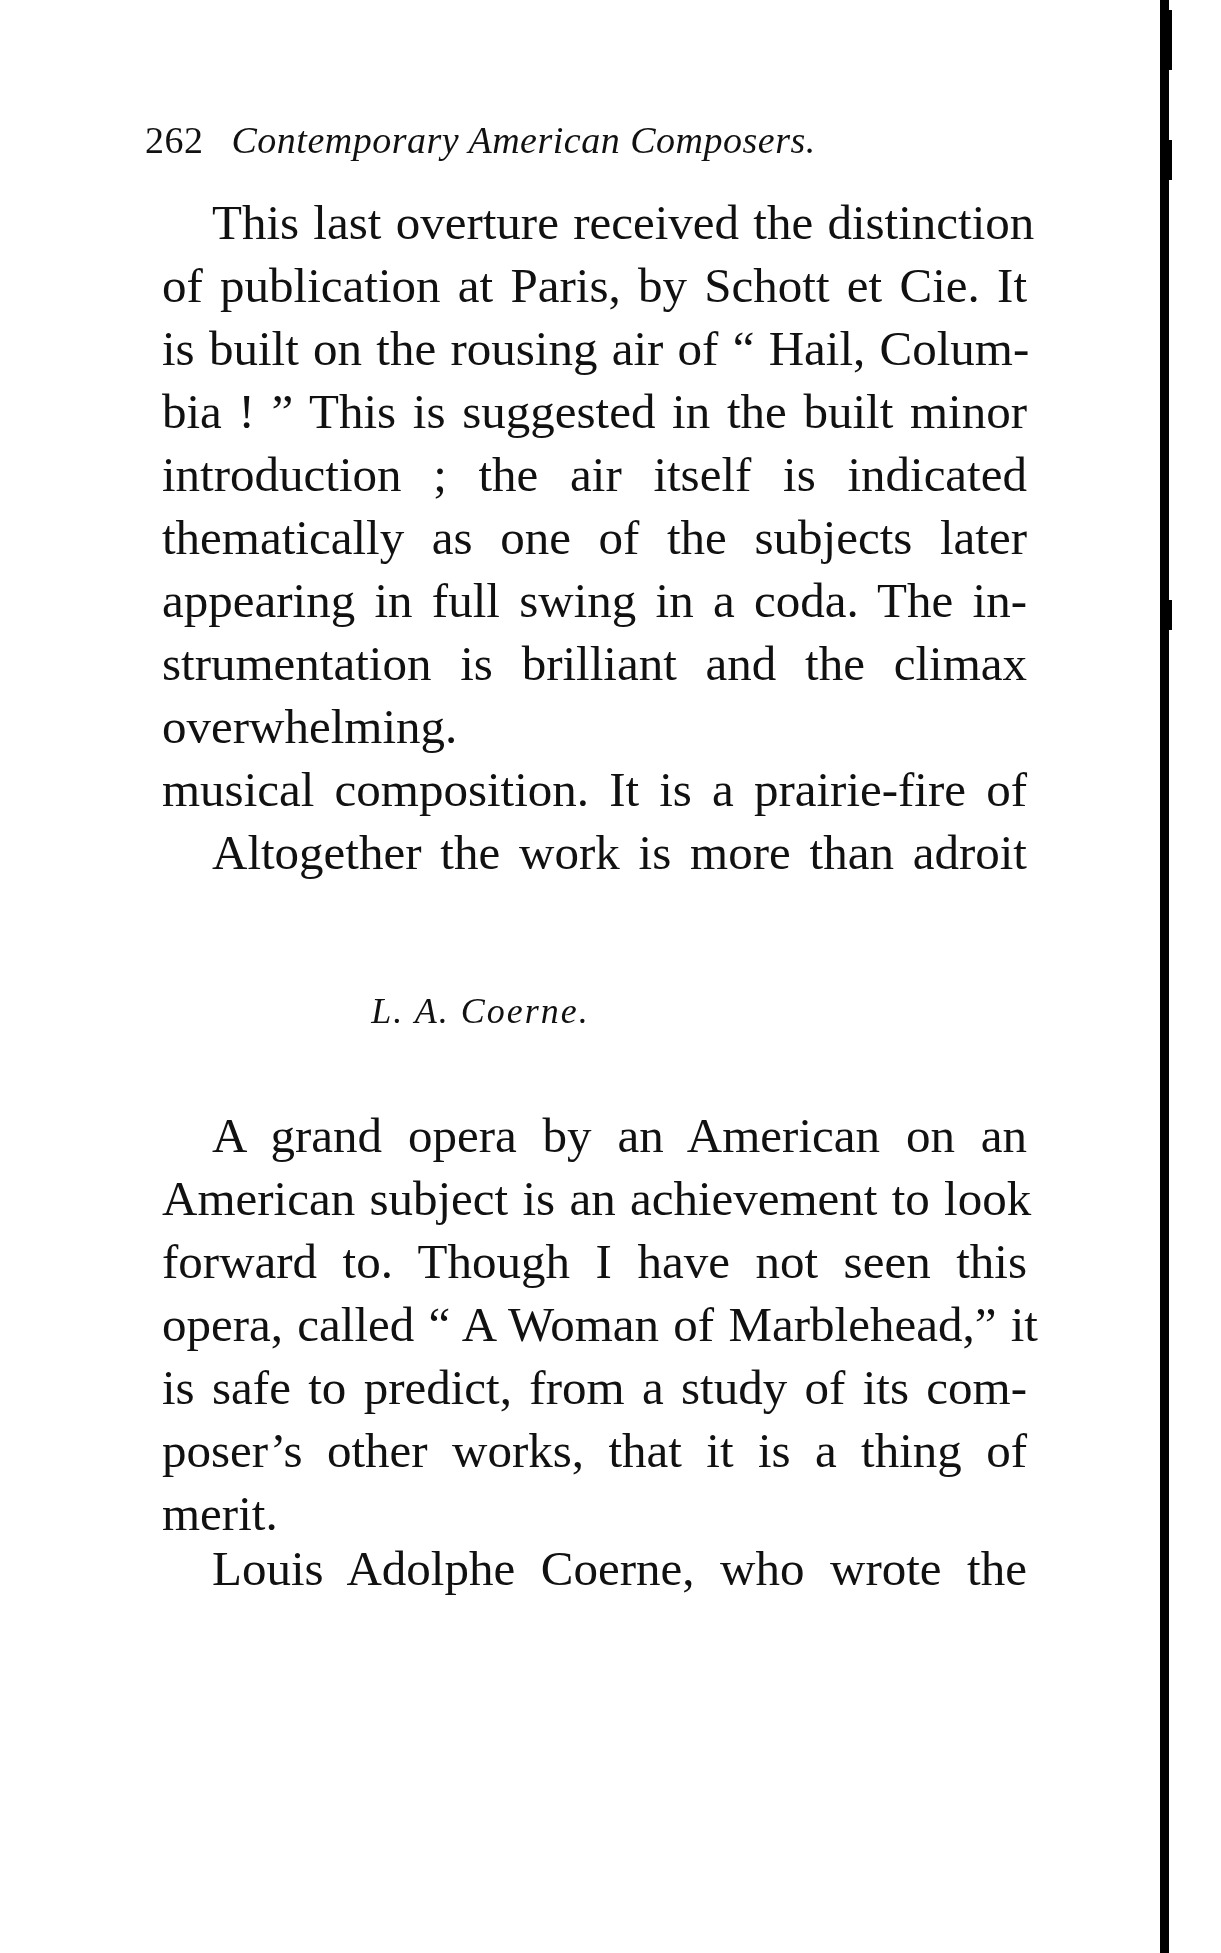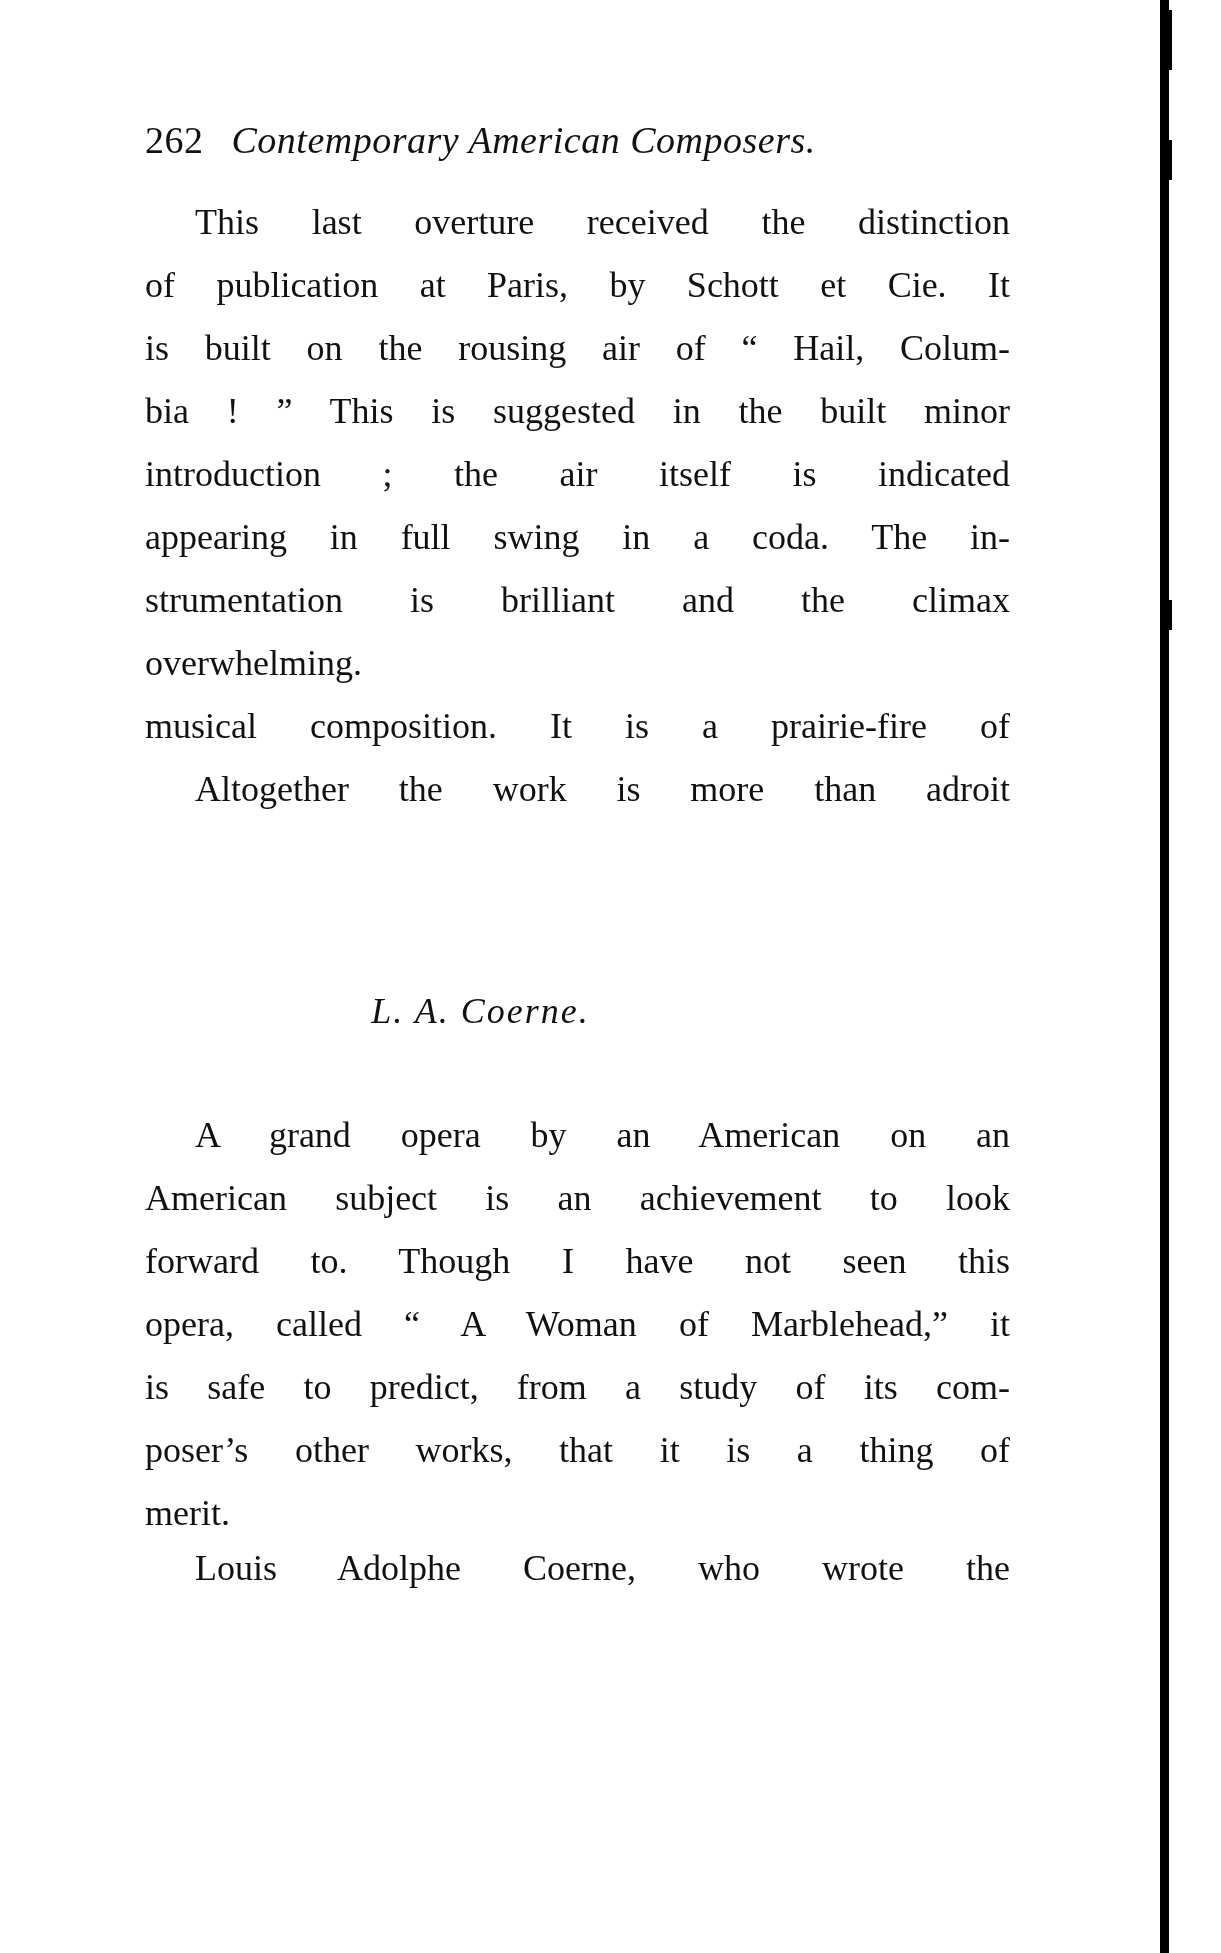--- a/index.html
+++ b/index.html
@@ -30,23 +30,23 @@
     }
     .running-head .pagenum {
       font-style: normal;
       margin-right: 18px;
     }
     .running-head .title {
       font-style: italic;
     }
     .text-block {
       position: absolute;
-      left: 145px;
+      left: 162px;
       width: 865px;
-      font-size: 36px;
+      font-size: 49px;
       line-height: 63px;
     }
     .line {
       display: block;
       height: 63px;
       white-space: nowrap;
       text-align: justify;
       text-align-last: justify;
       word-spacing: 2px;
     }
@@ -94,20 +94,21 @@
     <span class="pagenum">262</span>
     <span class="title">Contemporary American Composers.</span>
   </div>
 
   <div class="text-block" style="top:191px;">
     <span class="line indent">This last overture received the distinction</span>
     <span class="line">of publication at Paris, by Schott et Cie.  It</span>
     <span class="line">is built on the rousing air of “ Hail, Colum-</span>
     <span class="line">bia ! ”  This is suggested in the built minor</span>
     <span class="line">introduction ;  the  air  itself  is  indicated</span>
+    <span class="line">thematically as one of the subjects later</span>
     <span class="line">appearing in full swing in a coda.  The in-</span>
     <span class="line">strumentation is brilliant and the climax</span>
     <span class="line last">overwhelming.</span>
     <span class="line">musical composition.  It is a prairie-fire of</span>
     <span class="line indent">Altogether the work is more than adroit</span>
   </div>
 
   <div class="section-heading">
     <span>L.  A.  Coerne.</span>
   </div>

